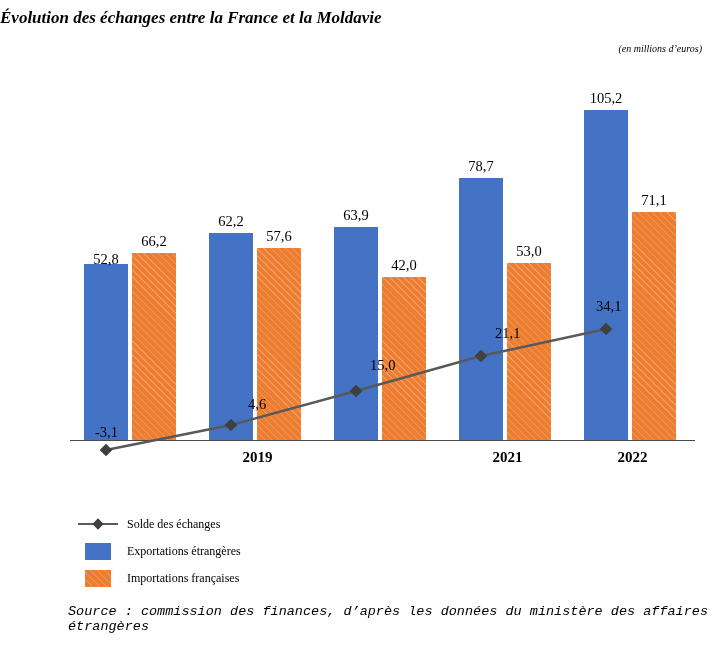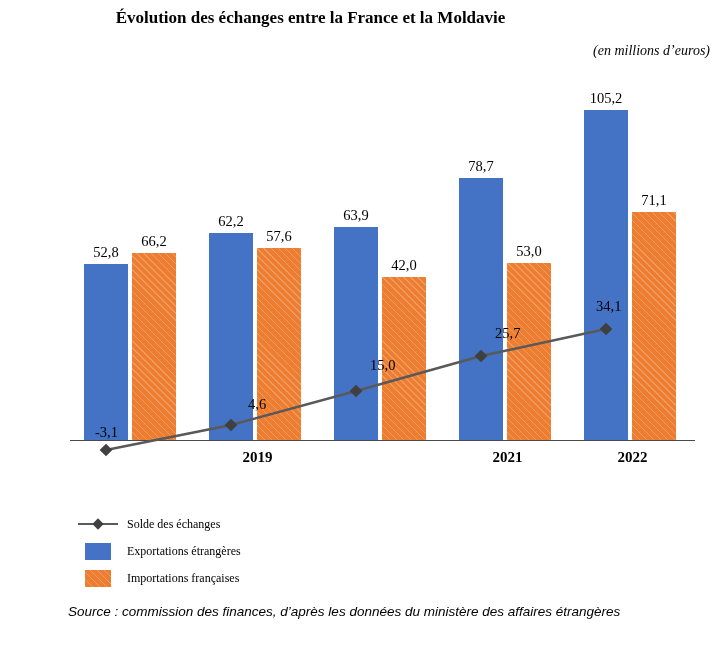--- a/index.html
+++ b/index.html
@@ -18,30 +18,30 @@
   #chart-root {
     position: relative;
     width: 720px;
     height: 650px;
   }
   .title {
     position: absolute;
     top: 8px;
     left: 0;
     width: 621px;
-    text-align: center;
     font-size: 17px;
     font-weight: bold;
     font-family: "Liberation Serif", serif;
+    font-style: italic;
   }
   .subtitle {
     position: absolute;
     top: 43px;
-    right: 10px;
-    font-size: 14px;
+    right: 18px;
+    font-size: 10px;
     font-style: italic;
     font-family: "Liberation Serif", serif;
   }
   .plot {
     position: absolute;
     left: 70px;
     top: 90px;
     width: 625px;
     height: 350px;
   }
@@ -175,36 +175,36 @@
   }
   .legend-text {
     font-size: 12px;
   }
   .source {
     position: absolute;
     left: 68px;
     top: 604px;
     font-size: 13.5px;
     font-style: italic;
-    font-family: Liberation Sans, sans-serif;
+    font-family: Liberation Mono, monospace;
   }
 </style>
 </head>
 <body>
 
 <div id="chart-root">
 
   <div class="title">Évolution des échanges entre la France et la Moldavie</div>
   <div class="subtitle">(en millions d’euros)</div>
 
   <div class="plot">
 
     <div class="group" style="left:0px;">
       <div class="bar exp" style="height:176px;"></div>
-      <div class="bar-label exp" style="bottom:179px;">52,8</div>
+      <div class="bar-label exp" style="bottom:172px;">52,8</div>
       <div class="bar imp" style="height:187px;"></div>
       <div class="bar-label imp" style="bottom:190px;">66,2</div>
     </div>
 
     <div class="group" style="left:125px;">
       <div class="bar exp" style="height:207px;"></div>
       <div class="bar-label exp" style="bottom:210px;">62,2</div>
       <div class="bar imp" style="height:192px;"></div>
       <div class="bar-label imp" style="bottom:195px;">57,6</div>
     </div>
@@ -240,21 +240,21 @@
       <rect x="156.5" y="330.5" width="9" height="9" transform="rotate(45 161 335)"></rect>
       <rect x="281.5" y="296.5" width="9" height="9" transform="rotate(45 286 301)"></rect>
       <rect x="406.5" y="261.5" width="9" height="9" transform="rotate(45 411 266)"></rect>
       <rect x="531.5" y="234.5" width="9" height="9" transform="rotate(45 536 239)"></rect>
     </g>
   </svg>
 
   <div class="solde-label" style="left:95px; top:424px;">-3,1</div>
   <div class="solde-label" style="left:248px; top:396px;">4,6</div>
   <div class="solde-label" style="left:370px; top:357px;">15,0</div>
-  <div class="solde-label" style="left:495px; top:325px;">25,7</div>
+  <div class="solde-label" style="left:495px; top:325px;">21,1</div>
   <div class="solde-label" style="left:596px; top:298px;">34,1</div>
 
   <div class="xlabels">
     <div class="xlabel" style="left:125px;">2019</div>
     <div class="xlabel" style="left:375px;">2021</div>
     <div class="xlabel" style="left:500px;">2022</div>
   </div>
 
   <div class="legend">
     <div class="legend-row">

